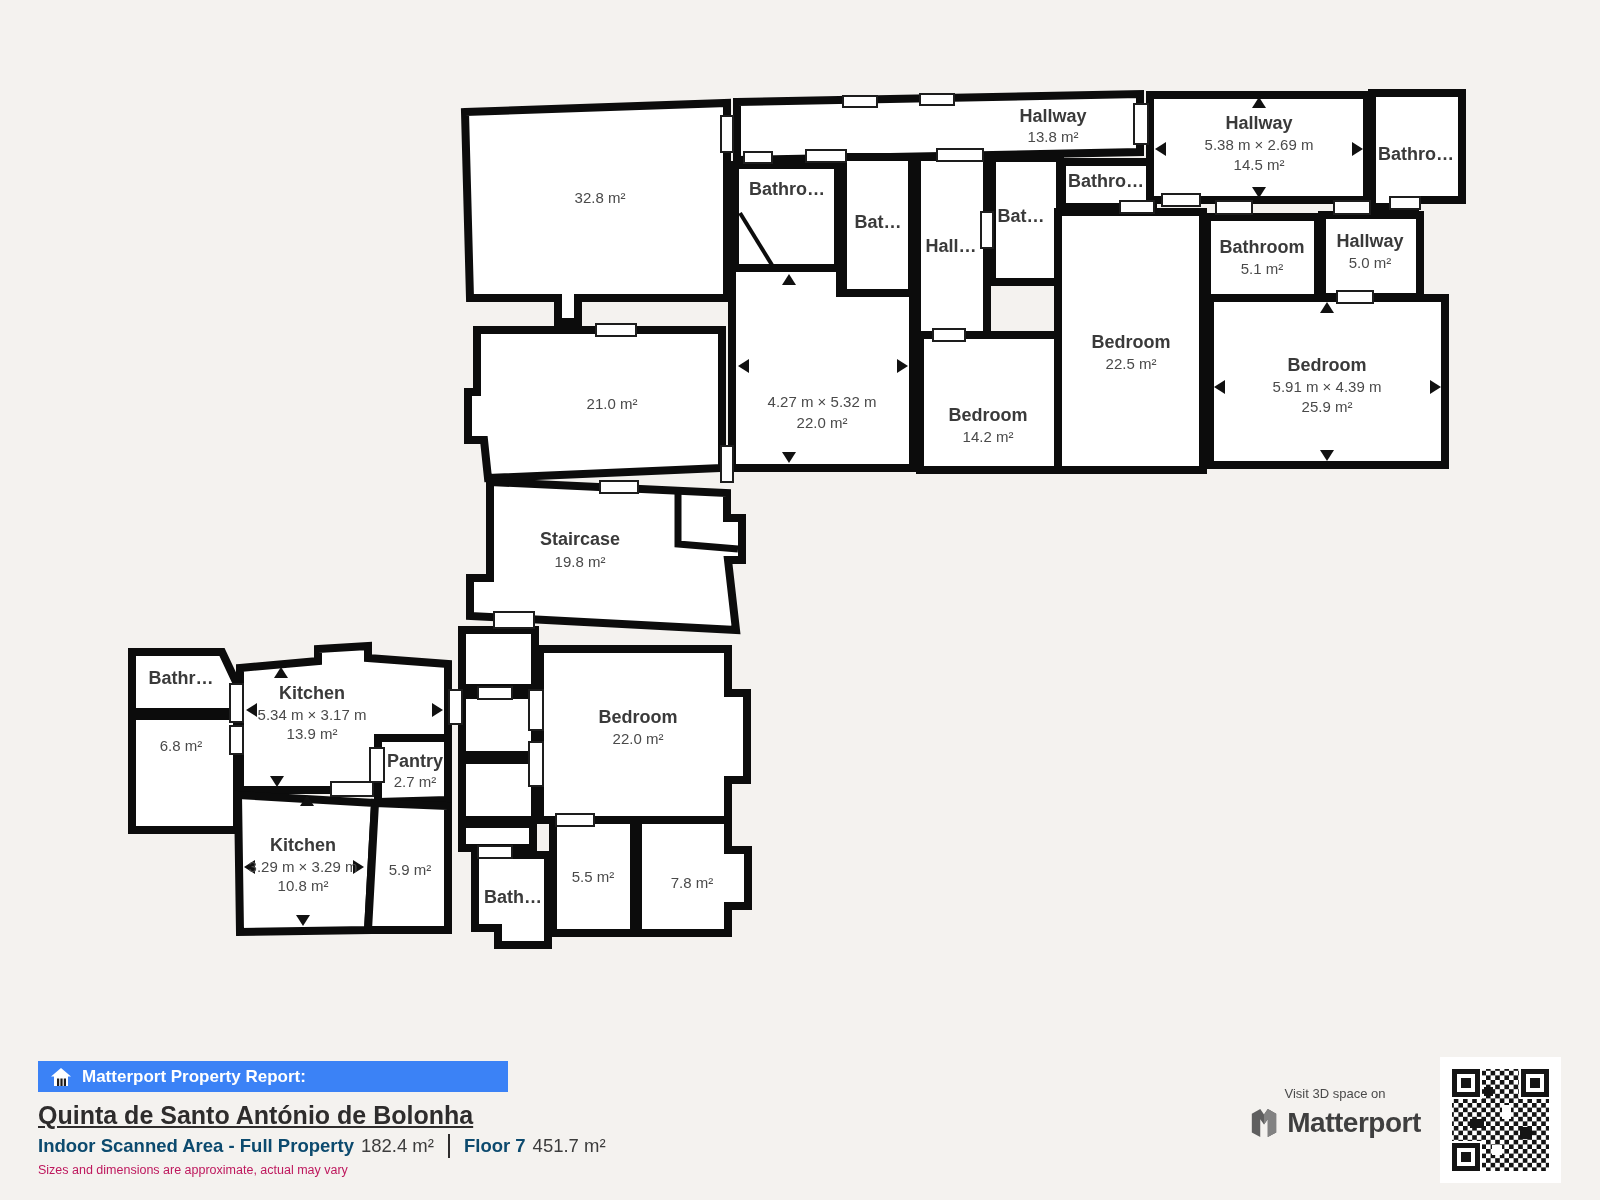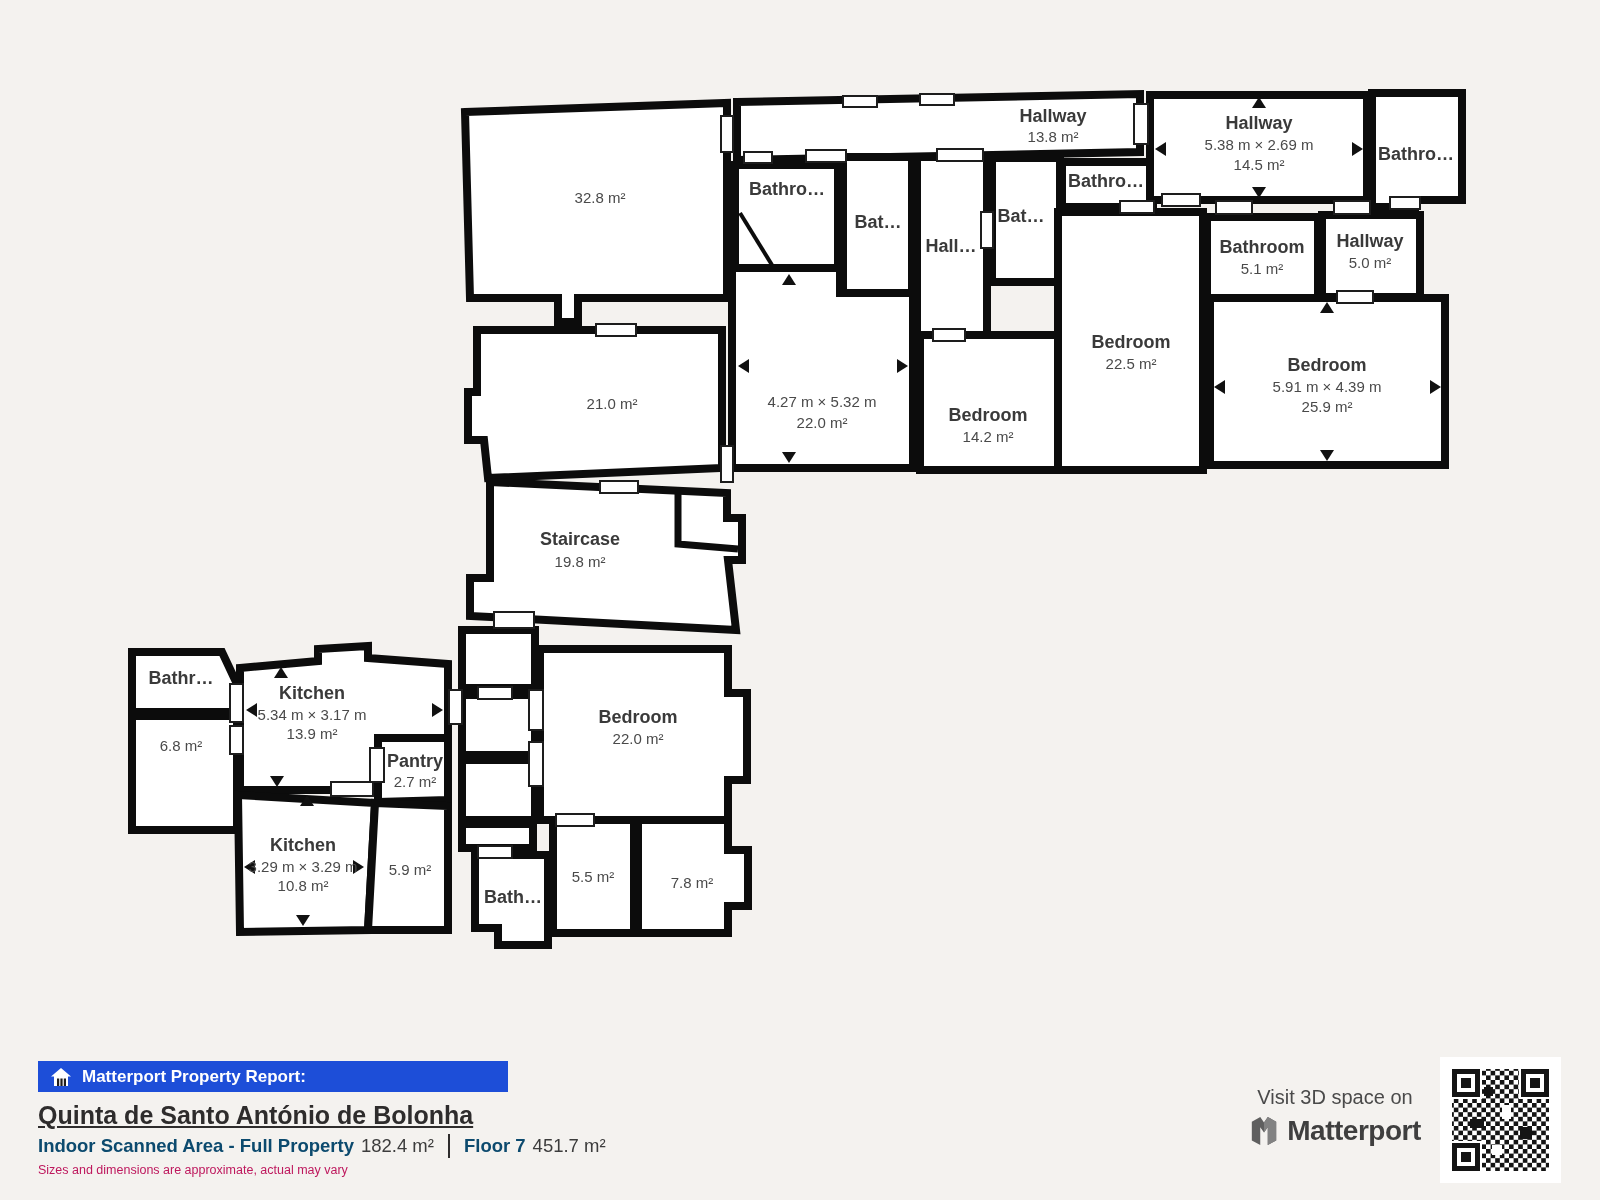--- a/index.html
+++ b/index.html
@@ -7,32 +7,32 @@
         font-family:"Liberation Sans",sans-serif;}
   svg text{text-anchor:middle;}
   .rn{font:700 18px "Liberation Sans",sans-serif;fill:#3a3a3a;}
   .ra{font:400 15px "Liberation Sans",sans-serif;fill:#4a4a4a;}
   .room{fill:#ffffff;stroke:#0c0c0c;stroke-width:8;stroke-linejoin:miter;}
   .door{fill:#ffffff;stroke:#1d1d1d;stroke-width:2;}
   .arr{fill:#111111;}
   .wallline{fill:none;stroke:#0c0c0c;stroke-width:7;}
   .leaf{stroke:#0c0c0c;stroke-width:4;}
   
-  .report-bar{position:absolute;left:38px;top:1061px;width:470px;height:31px;background:#1d4ed8;
+  .report-bar{position:absolute;left:38px;top:1061px;width:470px;height:31px;background:#3b82f6;
       display:flex;align-items:center;gap:10px;padding-left:12px;box-sizing:border-box;}
   .report-bar span{color:#ffffff;font-size:17px;font-weight:700;}
   .prop-title{position:absolute;left:38px;top:1101px;font-size:25px;font-weight:700;color:#2e2c2c;text-decoration:underline;}
   .stats{position:absolute;left:38px;top:1134px;font-size:18.5px;color:#3c3c3c;
       display:flex;align-items:center;}
   .stats b{color:#0c4a6e;}
   .stats .sep{display:inline-block;width:2px;height:24px;background:#2e2c2c;margin:0 14px;}
   .stats .gap{width:7px;display:inline-block;}
   .disclaimer{position:absolute;left:38px;top:1163px;font-size:12.5px;color:#be185d;}
   .promo{position:absolute;left:1235px;top:1086px;width:200px;text-align:center;color:#4a4a4a;}
-  .promo-visit{font-size:20px;}
+  .promo-visit{font-size:13px;}
   .promo-brand{margin-top:6px;display:flex;align-items:center;justify-content:center;gap:8px;}
   .promo-brand span{font-size:28px;font-weight:700;color:#3f3f3f;letter-spacing:-0.5px;}
   .qr{position:absolute;left:1440px;top:1057px;}
 </style>
 </head>
 <body>
 
 <div class="page">
 
   <svg width="1600" height="1010" viewBox="0 0 1600 1010">

